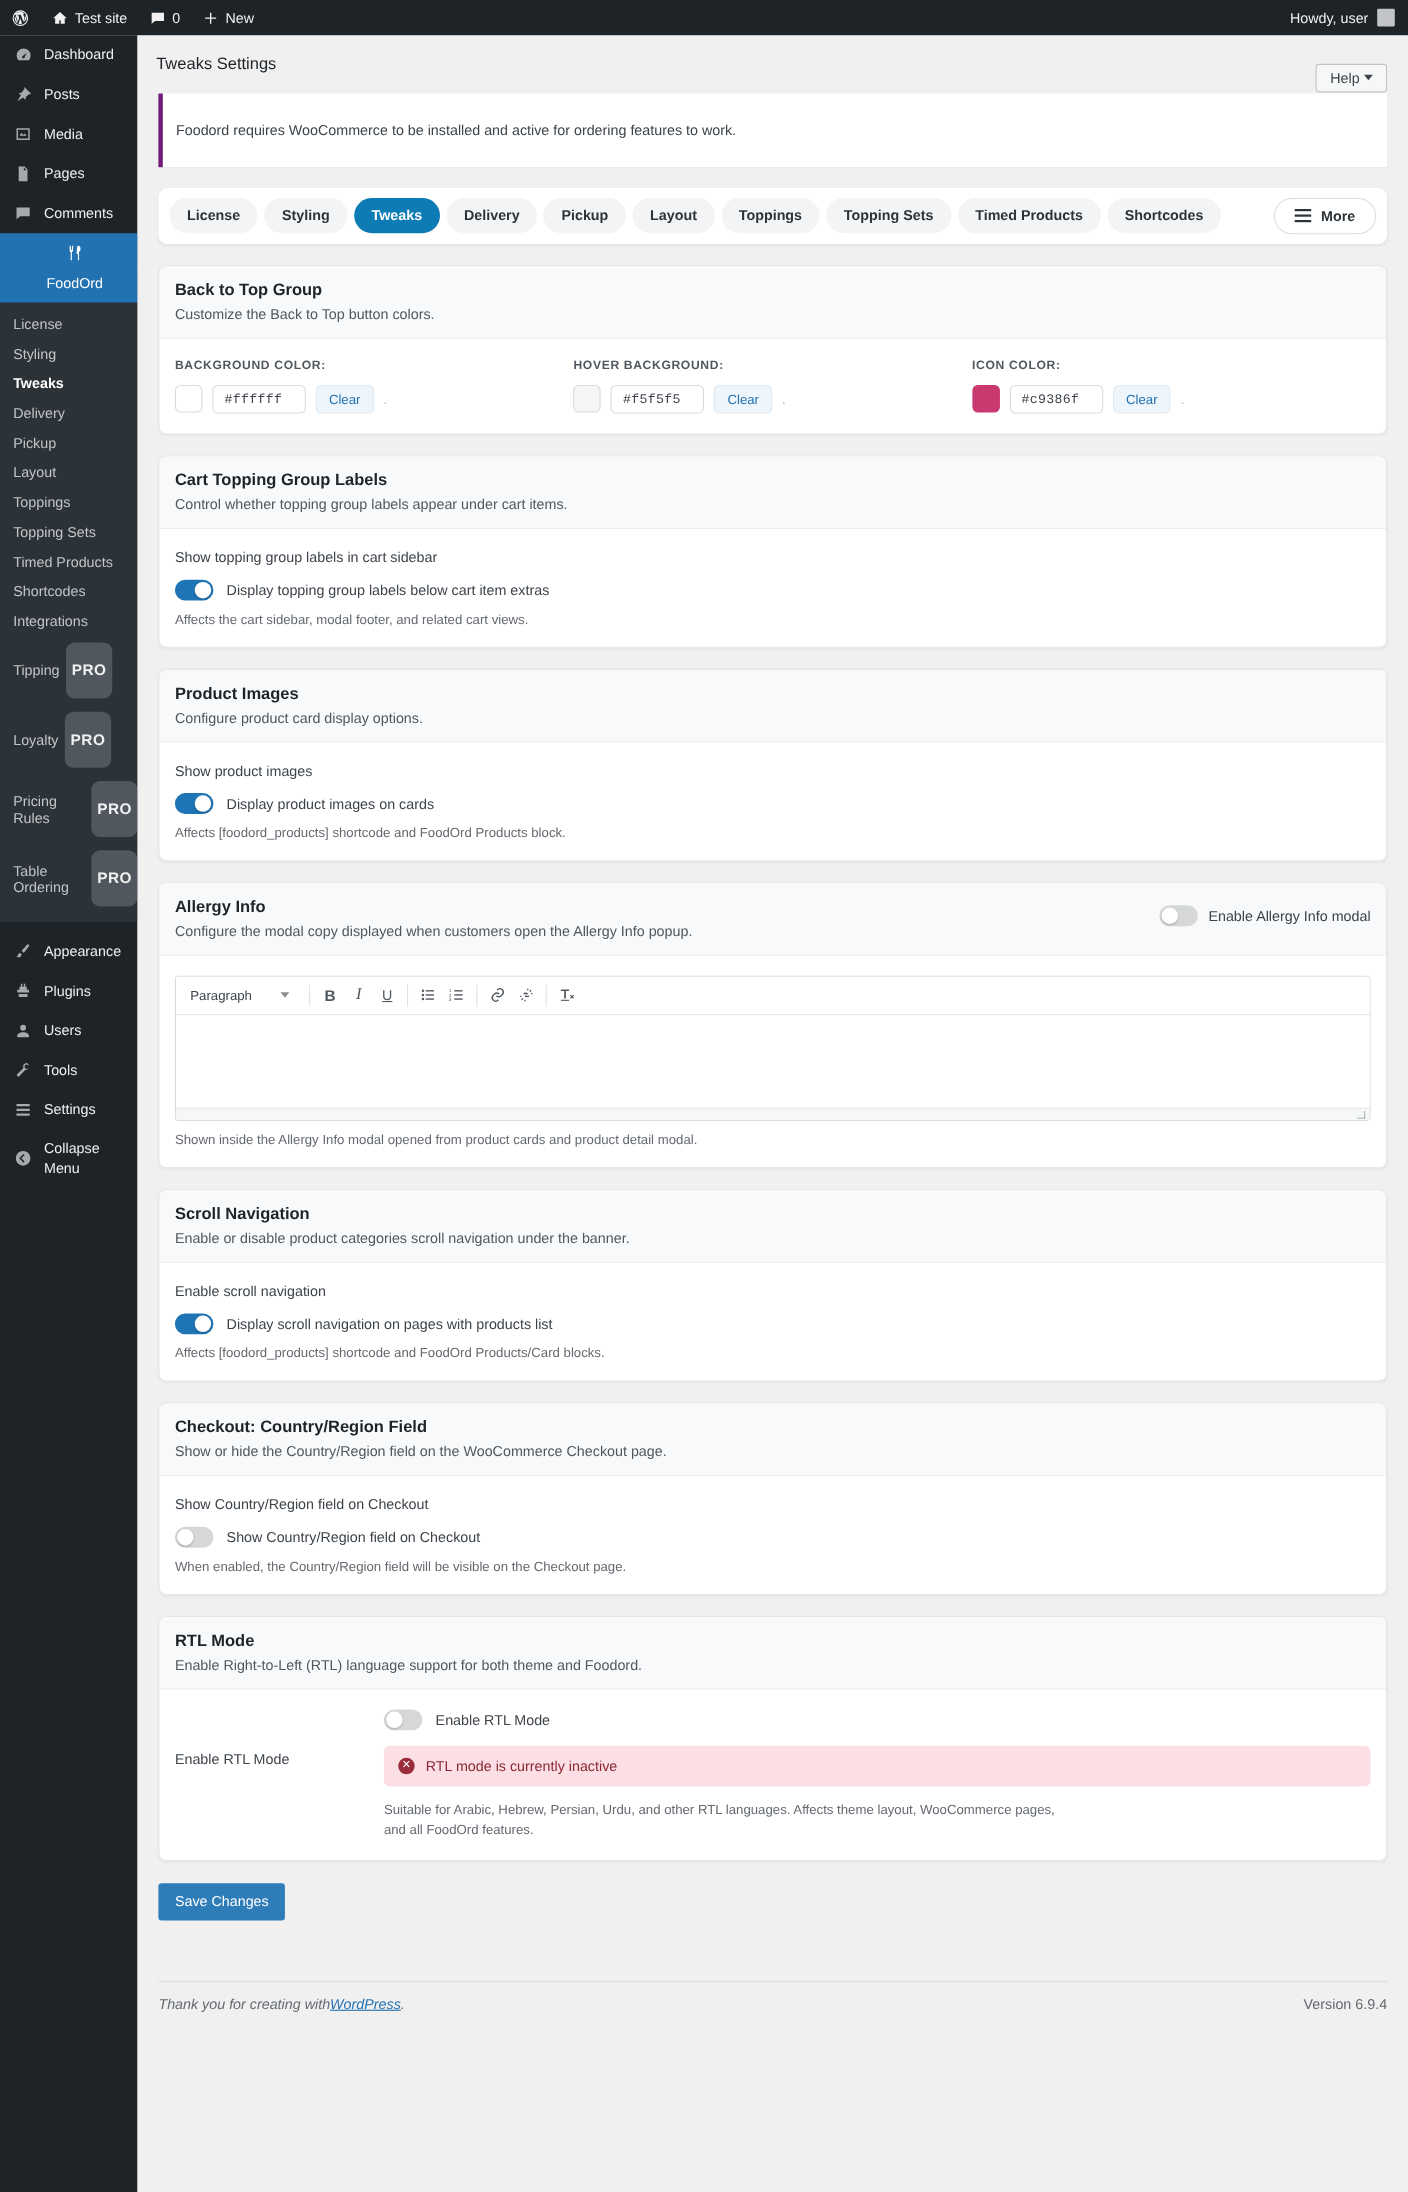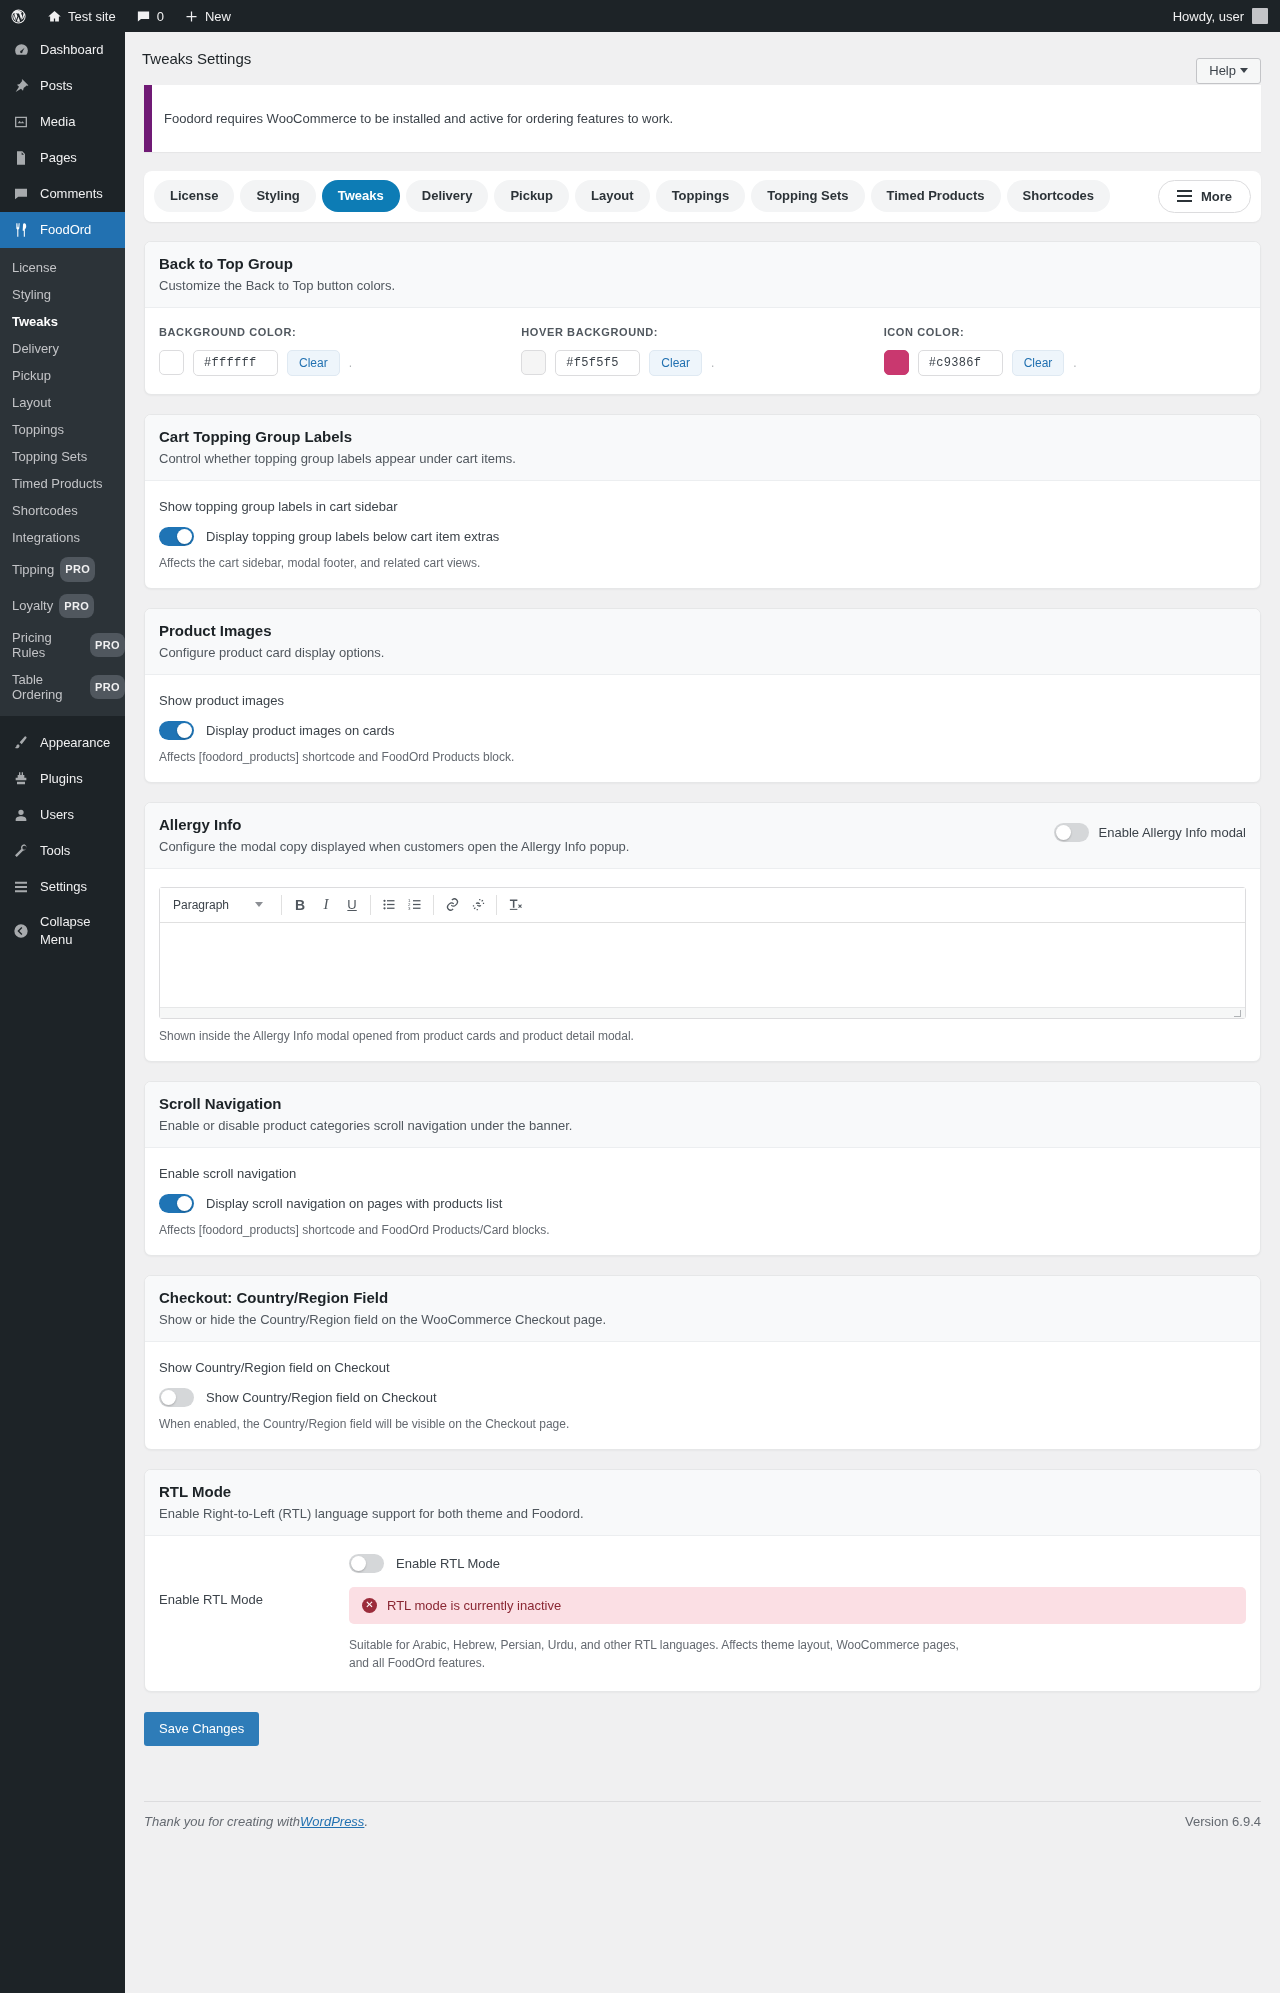--- a/index.html
+++ b/index.html
@@ -25,52 +25,52 @@
 
   
   .sidebar{
     position:absolute; top:32px; left:0; width:125px; height:1961px;
     background:#1d2327; color:#f0f0f1; font-size:13px;
   }
   .menu-item{
     display:flex; align-items:center; gap:9px;
     padding:8px 0 8px 11px; color:#f0f0f1; line-height:1.4;
   }
-  .menu-item.active{ background:#2271b1; color:#fff; font-weight:400; position:relative; }
+  .menu-item.active{ background:#2271b1; color:#fff; font-weight:400; position:relative;flex-direction:column; }
   .menu-item.active:after{
     content:""; position:absolute; right:-8px; top:50%; transform:translateY(-50%);
     border:8px solid transparent; border-right-color:#f0f0f1;
   }
   .menu-item .mi-ico{ width:20px; height:20px; display:flex; align-items:center; justify-content:center; color:#a7aaad; flex:0 0 20px; }
   .menu-item.active .mi-ico{ color:#fff; }
   .submenu{ background:#2c3338; padding:6px 0 8px; }
   .sub-item{
     display:flex; align-items:center; gap:6px;
     padding:6px 0 6px 12px; color:#c3c4c7; font-size:13px;
   }
   .sub-item.current{ color:#fff; font-weight:bold; }
   .pro-badge{
-    background:#50575e; color:#f0f0f1; font-size:11px; font-weight:bold;
-    padding:4px 5px; border-radius:8px; letter-spacing:.4px; line-height:1.5;
+    background:#50575e; color:#f0f0f1; font-size:14px; font-weight:bold;
+    padding:15px 5px; border-radius:8px; letter-spacing:.4px; line-height:1.5;
   }
   .menu-sep{ height:9px; }
 
   
   .content{ position:absolute; top:32px; left:125px; width:1155px; height:1961px; background:#f0f0f1; }
   .page-title{ font-size:15px; font-weight:400; color:#1d2327; padding:17px 0 8px 17px; line-height:1.3; }
 
   .help-btn{
     position:absolute; right:19px; top:26px;
     background:#f6f7f7; border:1px solid #c3c4c7; border-radius:3px;
     font-size:13px; color:#3c434a; padding:4px 12px 5px; display:flex; align-items:center; gap:4px;
   }
   .help-btn .caret{ border-left:4px solid transparent; border-right:4px solid transparent; border-top:5px solid #3c434a; display:inline-block; }
 
   .notice{
-    margin:8px 19px 0 19px; background:#fff; border-left:8px solid #701a75;
+    margin:8px 19px 0 19px; background:#fff; border-left:4px solid #701a75;
     padding:26px 12px; font-size:13px; color:#3c434a;
     box-shadow:0 1px 1px rgba(0,0,0,.04);
   }
 
   
   .tabwrap{
     margin:19px 19px 0 19px; background:#fff; border-radius:8px;
     padding:9px 10px; display:flex; align-items:center; gap:6px;
     box-shadow:0 1px 2px rgba(0,0,0,.06);
   }

